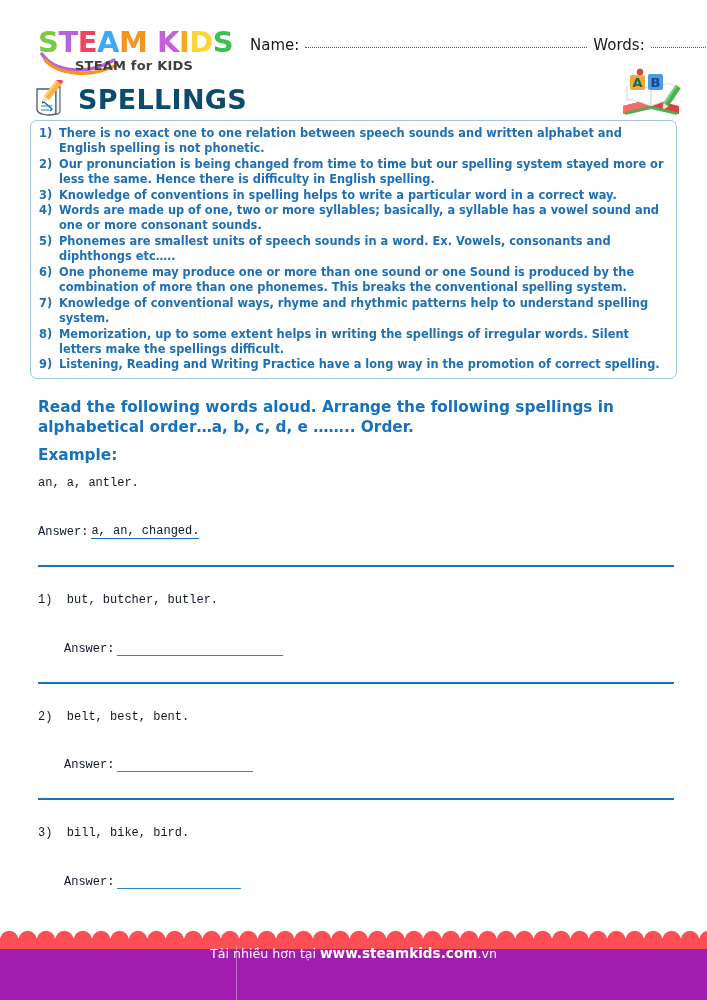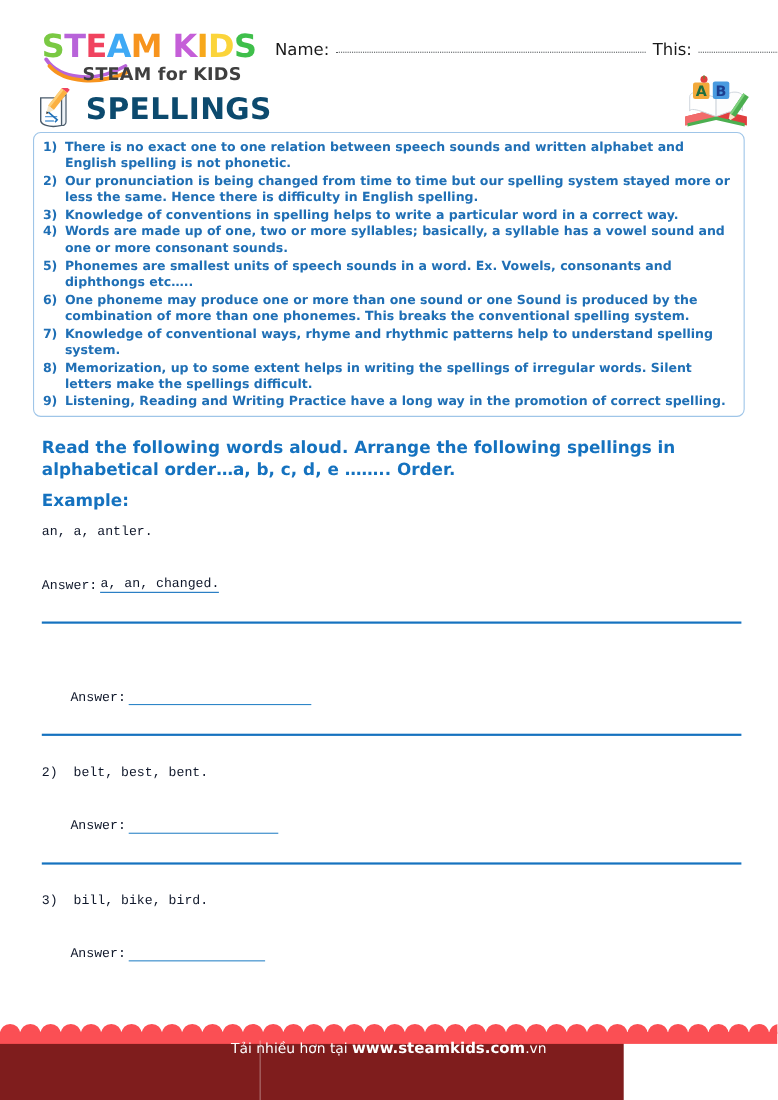--- a/index.html
+++ b/index.html
@@ -47,21 +47,21 @@
     position: absolute;
     top: 0; left: 0;
   }
   .logo-word span { display: inline-block; }
   .logo-sub {
     position: absolute;
     left: 37px;
     top: 30px;
     font-family: "DejaVu Sans", sans-serif;
     font-weight: 700;
-    font-size: 16px;
+    font-size: 13px;
     letter-spacing: 0.2px;
     color: #3f3f3f;
     white-space: nowrap;
   }
   .logo-swoosh {
     position: absolute;
     left: 2px;
     top: 22px;
     width: 78px;
     height: 26px;
@@ -203,23 +203,23 @@
     border-top: 2px solid #1572bf;
   }
   .spacer-md { height: 26px; }
   .spacer-lg { height: 34px; }
 
   
   .footer {
     position: absolute;
     left: 0;
     bottom: 0;
-    width: 567px;
+    width: 707px;
     height: 62px;
-    background: #7f1d1d;
+    background: #a21caf;
   }
   .scallop {
     position: absolute;
     left: 0;
     top: -9px;
     width: 707px;
     height: 20px;
     overflow: hidden;
   }
   .scallop svg { display: block; }
@@ -267,21 +267,21 @@
         <path d="M2 4 C14 22, 46 26, 74 10" stroke="#b863d9" stroke-width="3.4" fill="none" stroke-linecap="round"></path>
         <path d="M5 10 C18 25, 50 28, 77 15" stroke="#f7941e" stroke-width="3.4" fill="none" stroke-linecap="round"></path>
       </svg>
       <div class="logo-word" id="logo-word"><span style="color: rgb(122, 201, 67);">S</span><span style="color: rgb(184, 99, 217);">T</span><span style="color: rgb(240, 67, 95);">E</span><span style="color: rgb(63, 169, 245);">A</span><span style="color: rgb(247, 148, 30);">M</span><span style="color: rgb(255, 255, 255);">&nbsp;</span><span style="color: rgb(197, 95, 216);">K</span><span style="color: rgb(247, 168, 27);">I</span><span style="color: rgb(251, 212, 58);">D</span><span style="color: rgb(63, 191, 75);">S</span></div>
       <div class="logo-sub">STEAM for KIDS</div>
     </div>
 
     <div class="name-date">
       <span class="nd-label">Name:</span>
       <span class="nd-line name"></span>
-      <span class="nd-label">This:</span>
+      <span class="nd-label">Words:</span>
       <span class="nd-line date"></span>
     </div>
 
     <div class="title-row">
       <svg class="pencil-icon" viewBox="0 0 40 38">
         <path d="M7 9 L26 9 L26 34 C26 34 18 36 12 34 C8 33 7 30 7 30 Z" fill="#ffffff" stroke="#4a5b6b" stroke-width="1.3"></path>
         <path d="M26 9 L30 6 L30 31 C30 33 28 34.5 26 34 Z" fill="#eef3f8" stroke="#4a5b6b" stroke-width="1.1"></path>
         <line x1="11" y1="26" x2="22" y2="26" stroke="#5b9bd5" stroke-width="1.3"></line>
         <line x1="11" y1="30" x2="19" y2="30" stroke="#5b9bd5" stroke-width="1.3"></line>
         <g transform="rotate(38 18 18)">
@@ -364,20 +364,21 @@
   <div class="q-area" id="q-area">
       <div class="q-words">an, a, antler.</div>
       <div class="spacer-lg"></div>
       <div class="answer-row" style="margin-left: 0px;">
         <span class="answer-label">Answer:</span>
         <span class="answer-filled"> a, an, changed.</span>
       </div>
       <div class="spacer-md"></div>
       <div class="rule"></div>
       <div class="spacer-md"></div>
+      <div class="q-words q-prompt">1)  but, butcher, butler.</div>
       <div class="spacer-lg"></div>
       <div class="answer-row">
         <span class="answer-label">Answer:</span>
         <span class="answer-blank" style="width: 166px;"></span>
       </div>
       <div class="spacer-md"></div>
       <div class="rule"></div>
       <div class="spacer-md"></div>
       <div class="q-words q-prompt">2)  belt, best, bent.</div>
       <div class="spacer-lg"></div>

